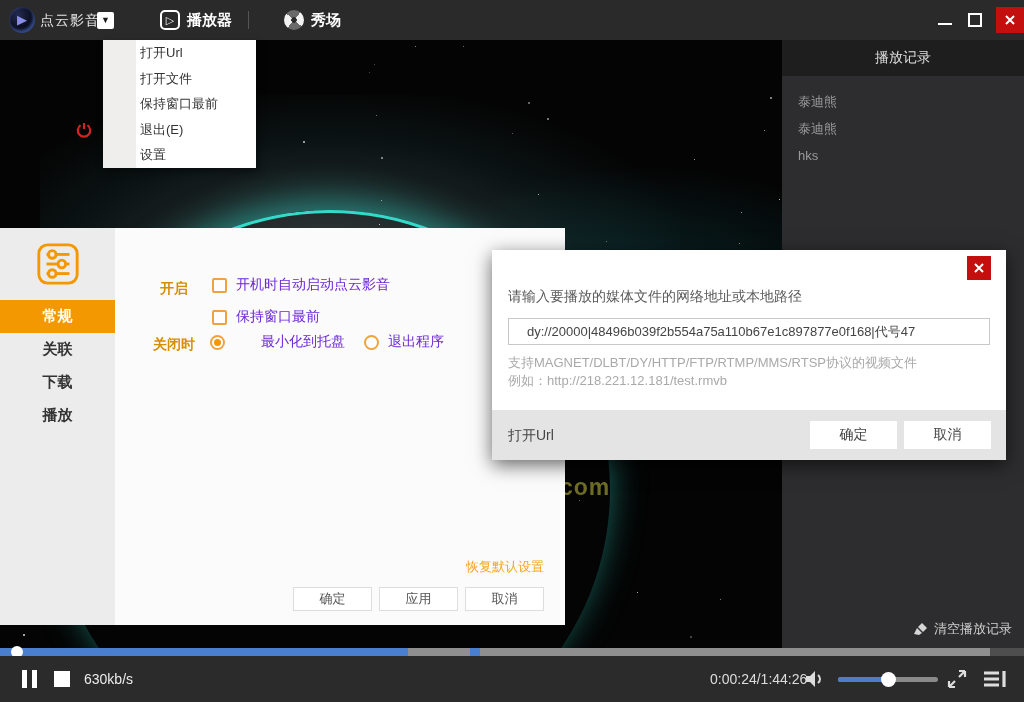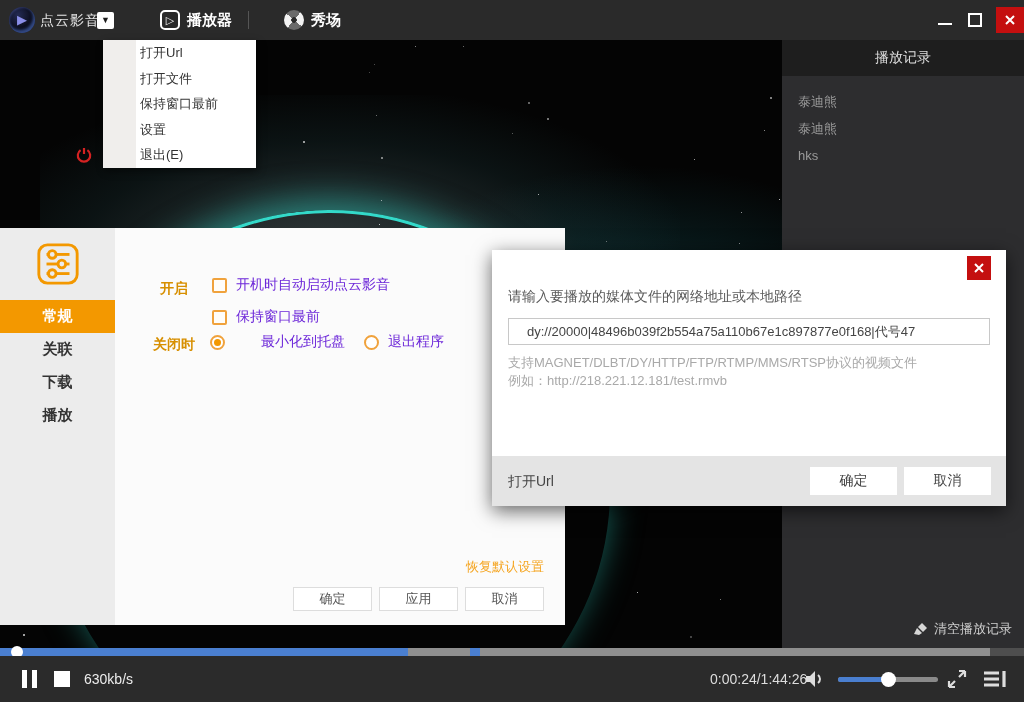--- a/index.html
+++ b/index.html
@@ -75,21 +75,21 @@
   .cbox { width:15px; height:15px; border:2px solid #f0a23c; border-radius:2px; background:#fffdf9; }
   .radio { width:15px; height:15px; border:2px solid #f0a23c; border-radius:50%; background:#fff;
     display:flex; align-items:center; justify-content:center; }
   .radio.on::after { content:""; width:7px; height:7px; border-radius:50%; background:#f39800; }
   .restore-link { position:absolute; right:21px; top:330px; color:#f5a623; font-size:13px; cursor:pointer; }
   .set-buttons { position:absolute; left:293px; top:359px; display:flex; gap:7px; }
   .btn { width:79px; height:24px; background:#fff; border:1px solid #ddd; color:#555; font-size:13px;
     display:flex; align-items:center; justify-content:center; cursor:pointer; }
 
   
-  .dialog { position:absolute; left:492px; top:250px; width:514px; height:256px; background:#fff;
+  .dialog { position:absolute; left:492px; top:250px; width:514px; height:210px; background:#fff;
     box-shadow:0 5px 18px rgba(0,0,0,.6); z-index:30; }
   .dlg-close { position:absolute; right:15px; top:6px; width:24px; height:24px; background:#c40f0f;
     display:flex; align-items:center; justify-content:center; cursor:pointer; }
   .dlg-title { position:absolute; left:16px; top:38px; color:#5a5a5a; font-size:14px; }
   .dlg-input { position:absolute; left:16px; top:68px; width:482px; height:27px; border:1px solid #c8c8c8;
     padding:0 18px; font-size:13px; color:#444; font-family:inherit; }
   .dlg-hint { position:absolute; left:16px; color:#a9a9a9; font-size:13px; }
   .dlg-footer { position:absolute; left:0; bottom:0; width:100%; height:50px; background:#e4e4e4; }
   .dlg-footer-label { position:absolute; left:16px; top:17px; color:#444; font-size:14px; }
   .dlg-btn { position:absolute; top:11px; width:87px; height:28px; background:#fff; border:none; color:#444;
@@ -330,28 +330,28 @@
       <div class="dlg-btn dlg-ok">确定</div>
       <div class="dlg-btn dlg-cancel">取消</div>
     </div>
   </div>
 
   <div class="menu">
     <div class="menu-gutter"></div>
     <div class="menu-item">打开Url</div>
     <div class="menu-item">打开文件</div>
     <div class="menu-item">保持窗口最前</div>
-    <div class="menu-item">设置</div>
     <div class="menu-item">
       <svg class="menu-power" width="16" height="16" viewBox="0 0 16 16">
         <path d="M8 1 v6" stroke="#d42222" stroke-width="2.2" fill="none"></path>
         <path d="M4.6 3.2 A6.2 6.2 0 1 0 11.4 3.2" stroke="#d42222" stroke-width="2.2" fill="none"></path>
       </svg>
       <span>退出(E)</span>
     </div>
+    <div class="menu-item">设置</div>
   </div>
 
   <div class="progress">
     <div class="prog-played" style="width: 39.8%;"></div>
     <div class="prog-chunk" style="left: 45.9%; width: 1%;"></div>
     <div class="prog-tail"></div>
     <div class="prog-thumb" style="left: 1.1%;"></div>
   </div>
 
   <div class="controls">

